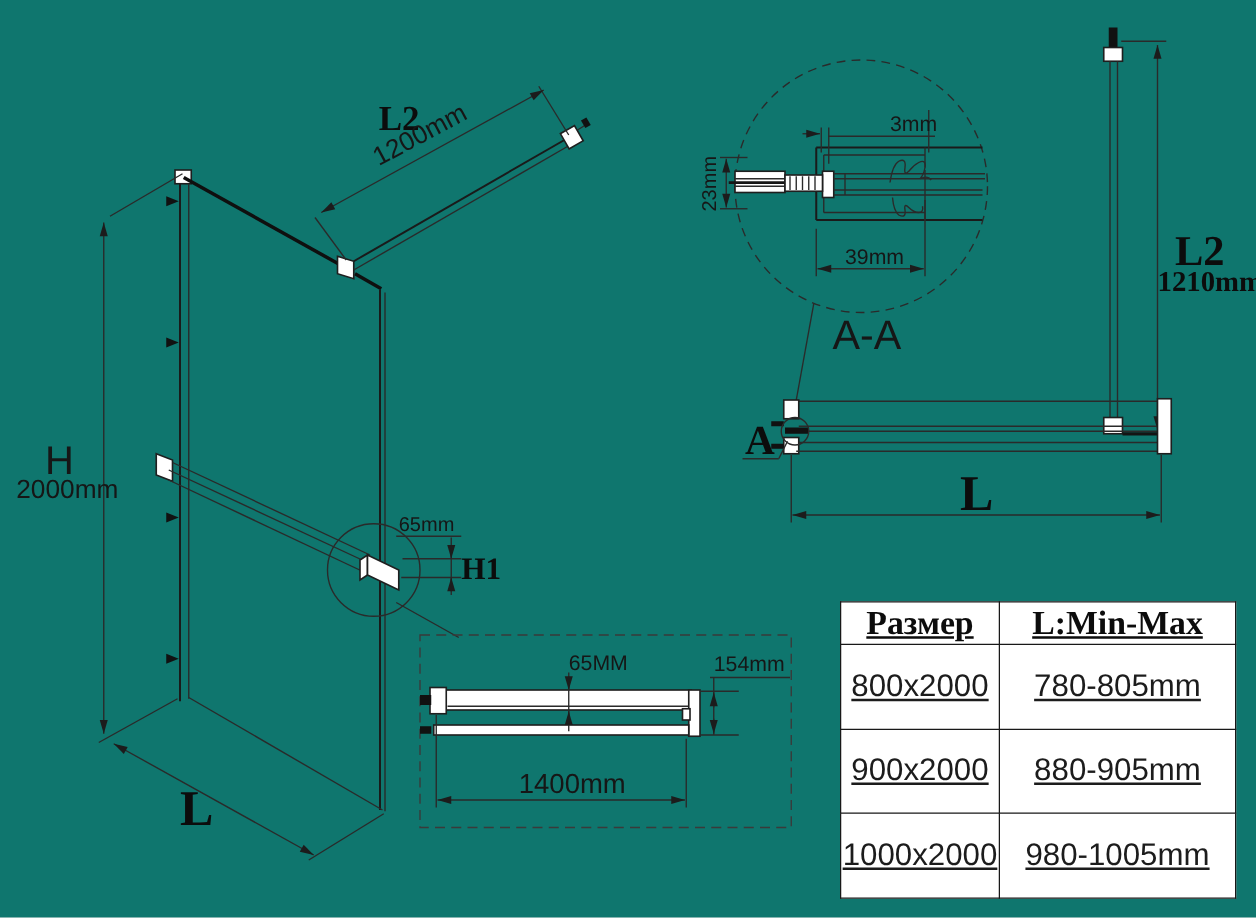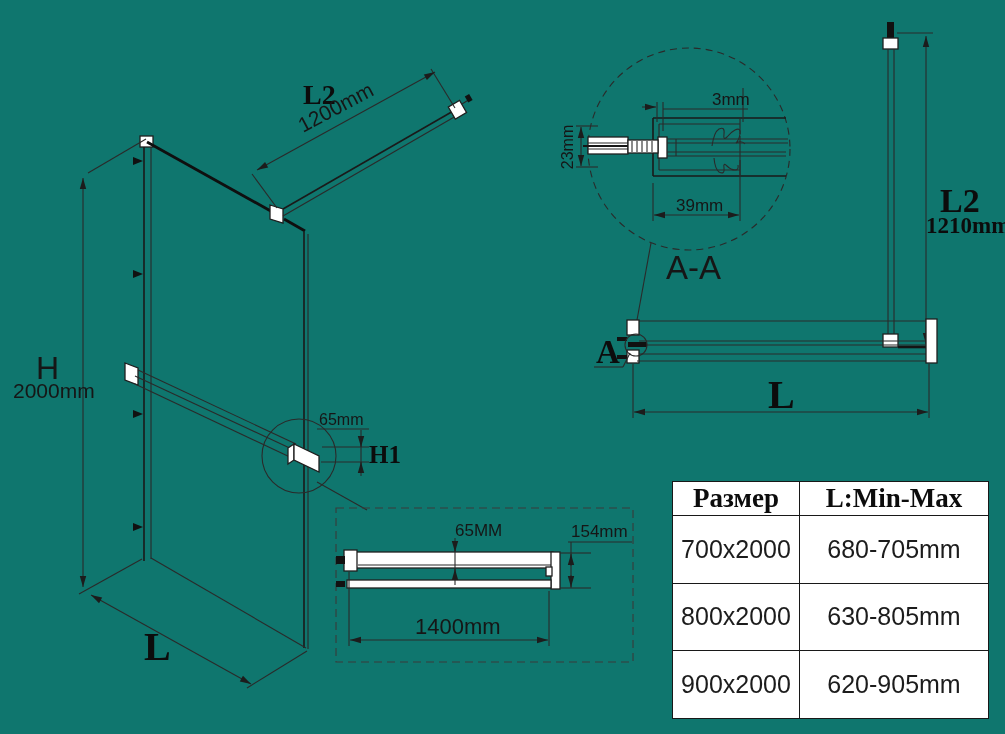--- a/index.html
+++ b/index.html
@@ -15,21 +15,21 @@
   .wfill{ fill:#ffffff; stroke:#1f1f1f; stroke-width:1.3; }
   .bfill{ fill:#111111; stroke:none; }
   .dash { stroke:#3a3a3a; stroke-width:1.1; fill:none; stroke-dasharray:8 5; }
   .ts   { font-family:"Liberation Sans", sans-serif; fill:#161616; }
   .tb   { font-family:"Liberation Serif", serif; font-weight:bold; fill:#0c0c0c; }
   .size-table {
     position:absolute; left:672px; top:481px; width:317px; height:238px;
     border-collapse:collapse; table-layout:fixed; background:#ffffff;
   }
   .size-table th, .size-table td {
-    border:1.7px solid #181818; text-align:center; vertical-align:middle; padding:0;
+    border:1.7px solid #181818; text-align:center; vertical-align:middle; padding:0;text-decoration:underline;
   }
   .size-table th { font:bold 27px "Liberation Serif", serif; color:#0c0c0c; }
   .size-table td { font:25px "Liberation Sans", sans-serif; color:#1c1c1c; }
   .size-table tr { height:34px; }
   .col-size { width:127px; }
 </style>
 </head>
 <body>
 
 <div class="canvas">
@@ -276,26 +276,26 @@
         <col>
       </colgroup>
     <thead>
       <tr>
         <th>Размер</th>
         <th>L:Min-Max</th>
       </tr>
     </thead>
     <tbody>
       <tr>
-        <td>700x2000</td>
-        <td>680-705mm</td>
-      </tr>
-      <tr>
         <td>800x2000</td>
-        <td>630-805mm</td>
+        <td>780-805mm</td>
       </tr>
       <tr>
         <td>900x2000</td>
-        <td>620-905mm</td>
+        <td>880-905mm</td>
+      </tr>
+      <tr>
+        <td>1000x2000</td>
+        <td>980-1005mm</td>
       </tr>
     </tbody>
   </table>
 </div>
 
 </body></html>

